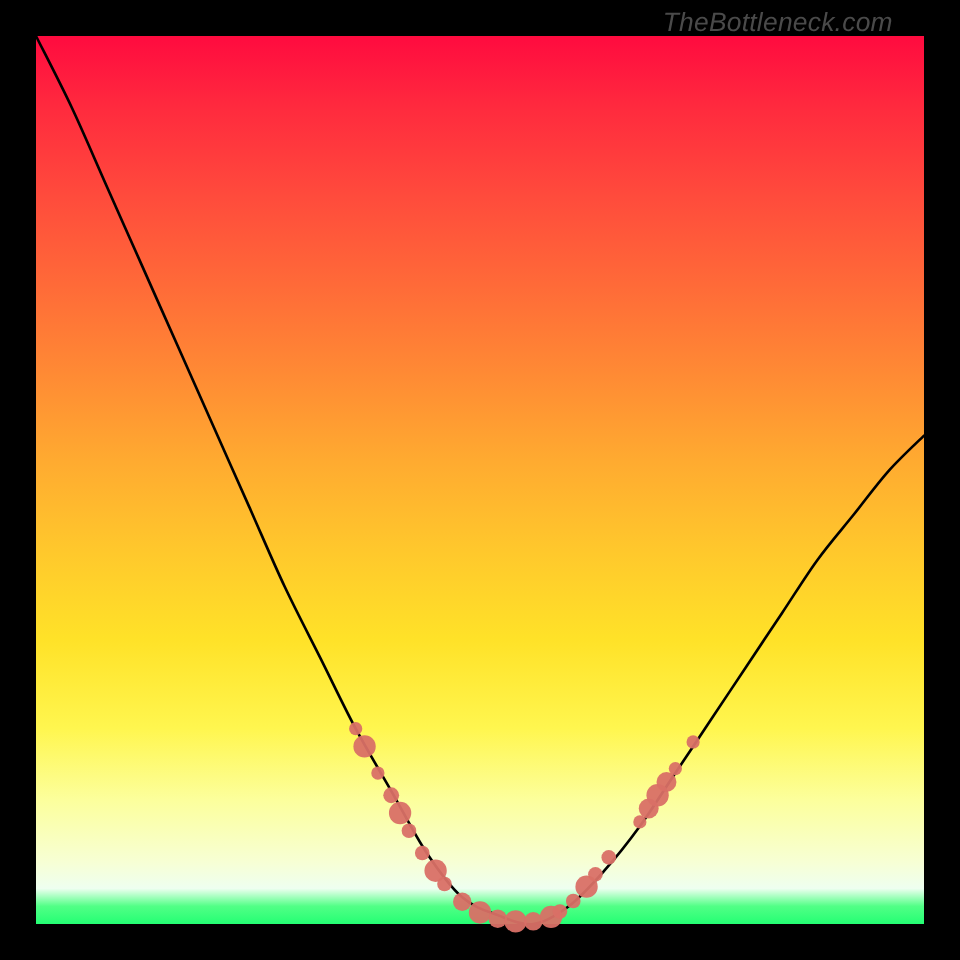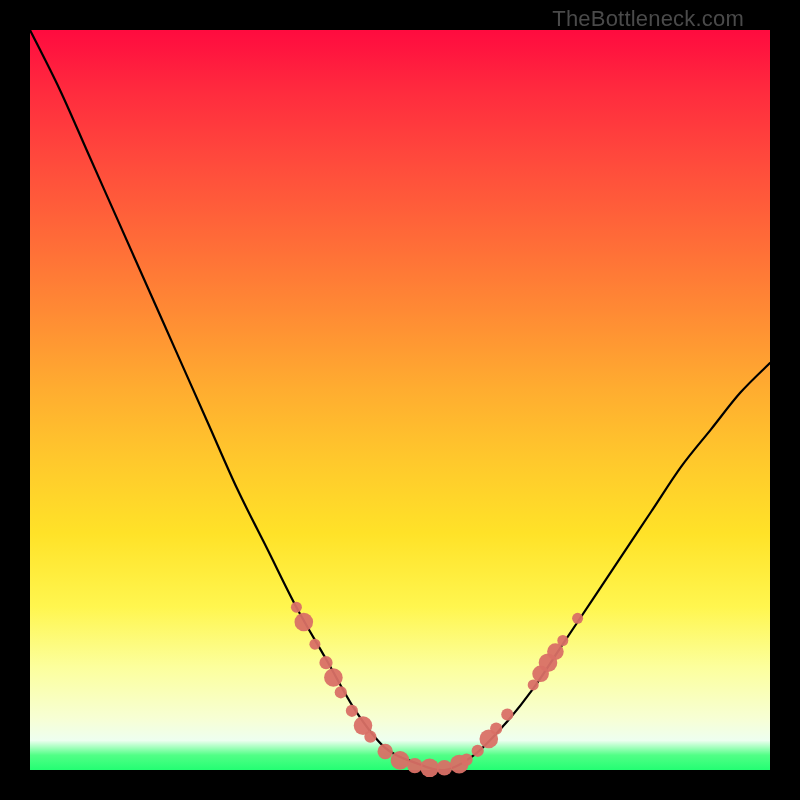--- a/index.html
+++ b/index.html
@@ -11,20 +11,21 @@
     overflow: hidden;
     font-family: Arial, Helvetica, sans-serif;
   }
   .frame {
     position: absolute;
     left: 0;
     top: 0;
     width: 756px;
     height: 800px;
     background: #000;
+    font-style: italic;
   }
   .plot {
     position: absolute;
     left: 30px;
     top: 30px;
     width: 740px;
     height: 740px;
     
     background: linear-gradient(to bottom,
       #ff0b3f 0%,

